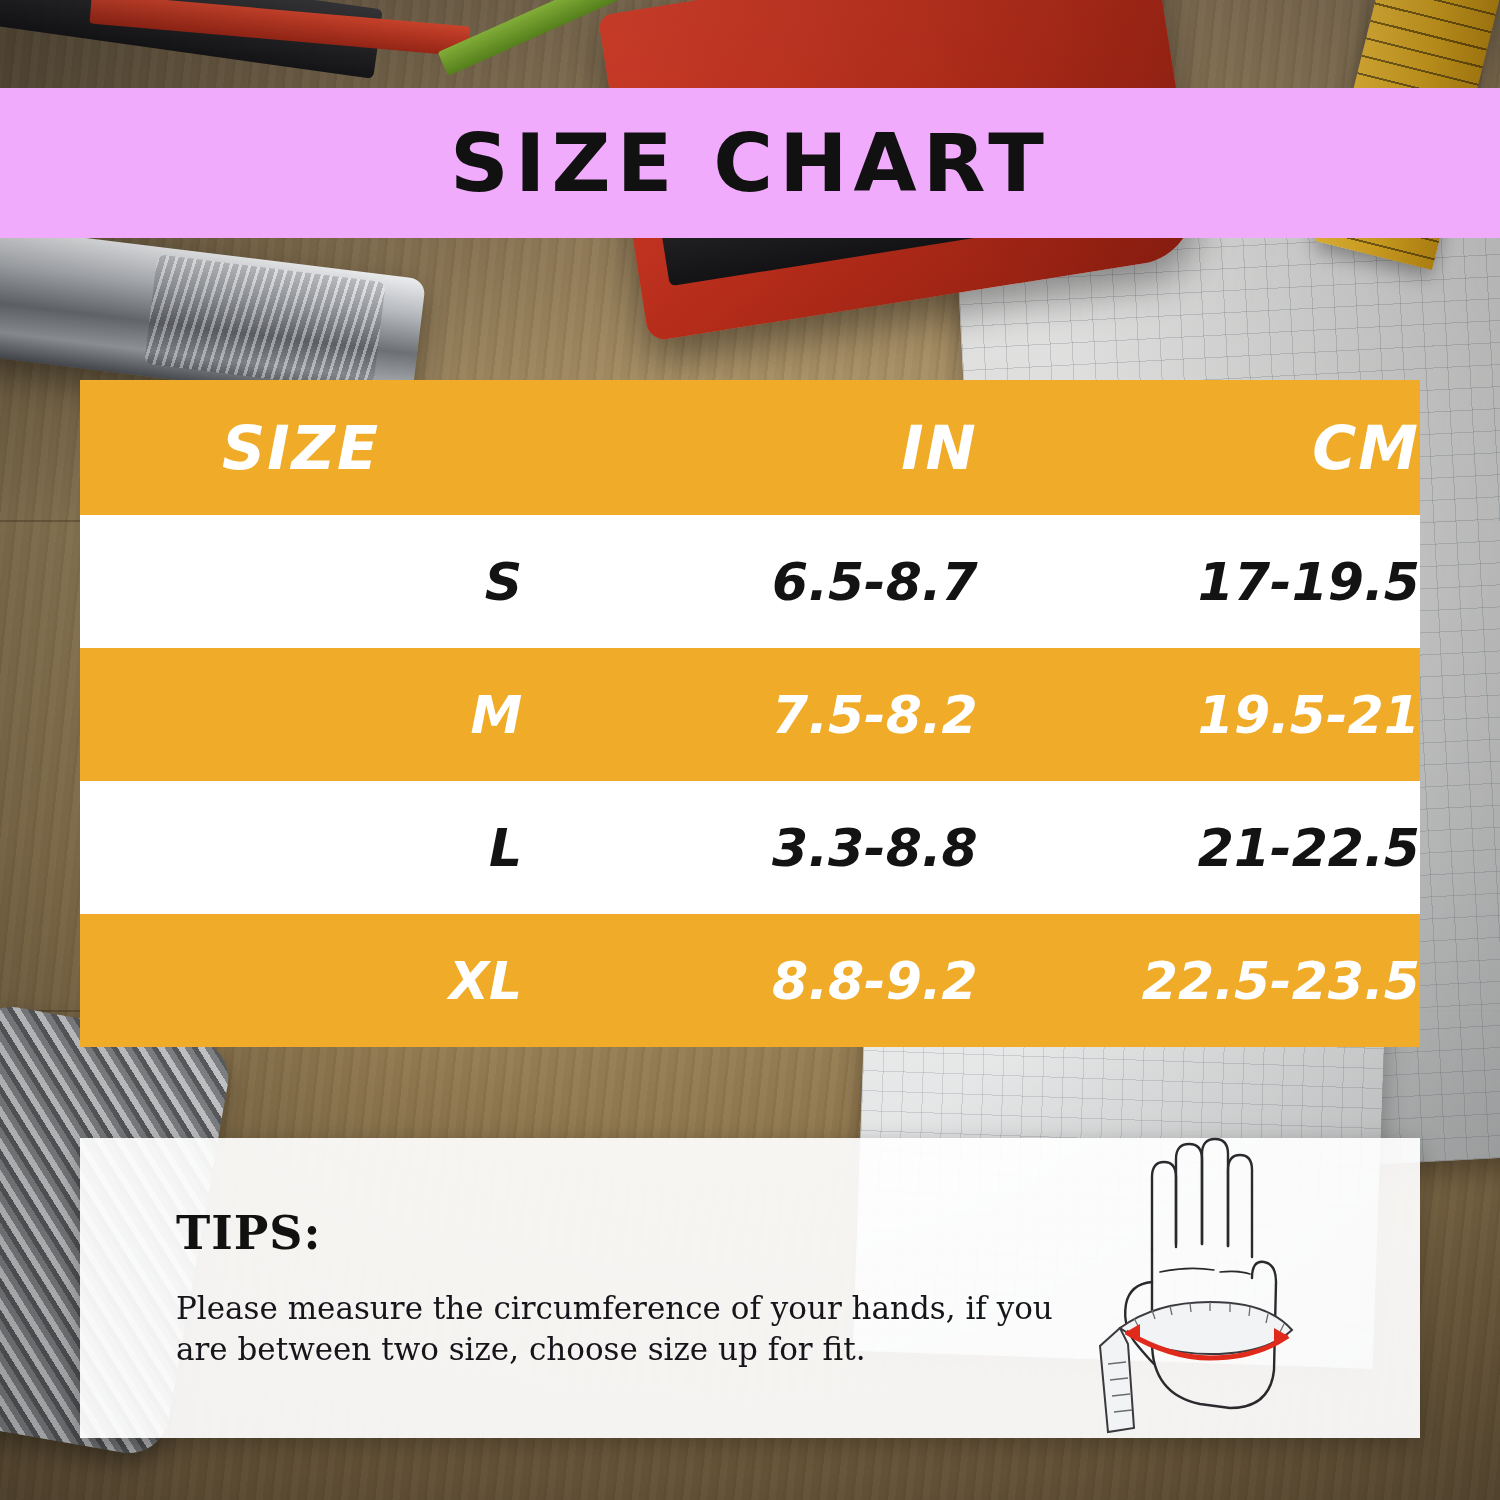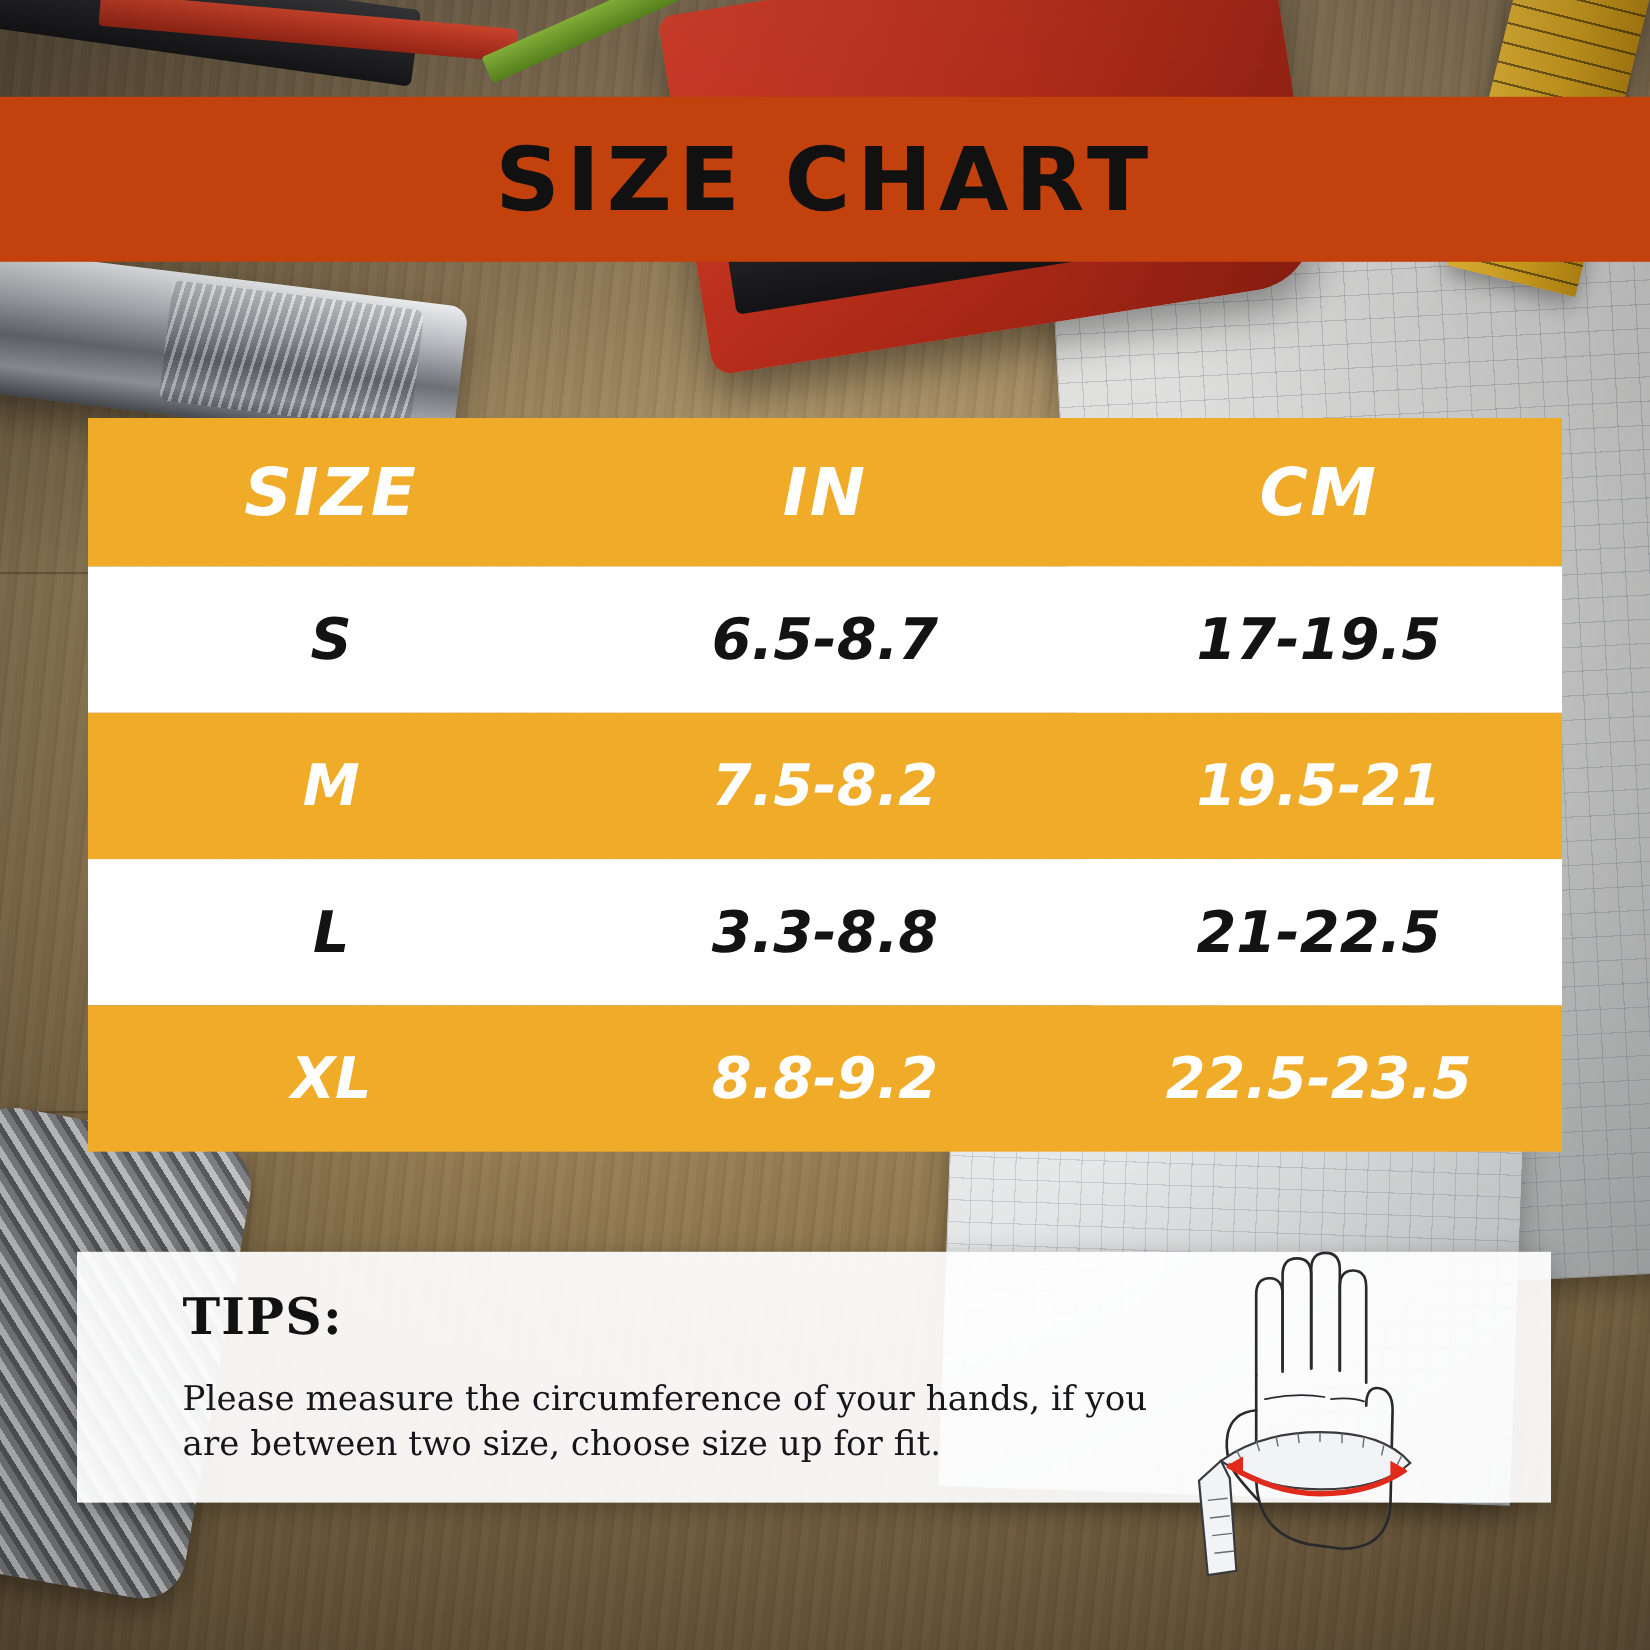--- a/index.html
+++ b/index.html
@@ -200,21 +200,21 @@
     background: radial-gradient(ellipse at 50% 45%, rgba(0,0,0,0) 40%, rgba(0,0,0,0.28) 100%);
   }
 
   
   .header-band {
     position: absolute;
     left: 0;
     top: 88px;
     width: 1500px;
     height: 150px;
-    background: #c2410c;
+    background: #f0abfc;
     display: flex;
     align-items: center;
     justify-content: center;
   }
   .header-title {
     font-family: "DejaVu Sans", sans-serif;
     font-weight: 700;
     font-size: 80px;
     letter-spacing: 6px;
     color: #111111;
@@ -244,43 +244,43 @@
   }
   .row-even {
     height: 133px;
     background: #f0ab29;
   }
   .cell {
     font-family: "DejaVu Sans", sans-serif;
     font-weight: 700;
     font-style: italic;
     font-size: 52px;
-    text-align: center;
+    text-align: right;
   }
   .c-size { width: 33%; }
   .c-in   { width: 34%; }
   .c-cm   { width: 33%; }
 
   .row-head .cell {
     color: #ffffff;
     font-size: 60px;
     letter-spacing: 2px;
   }
   .row-odd .cell { color: #131313; }
   .row-even .cell { color: #ffffff; }
 
   .row-head .c-size { text-align: center; }
 
   
   .tips {
     position: absolute;
-    left: 70px;
+    left: 80px;
     top: 1138px;
     width: 1340px;
-    height: 228px;
+    height: 300px;
     background: rgba(255,255,255,0.93);
     box-shadow: 0 6px 22px rgba(0,0,0,0.25);
     display: flex;
     align-items: center;
   }
   .tips-text {
     padding: 0 0 0 96px;
     width: 900px;
   }
   .tips-label {

